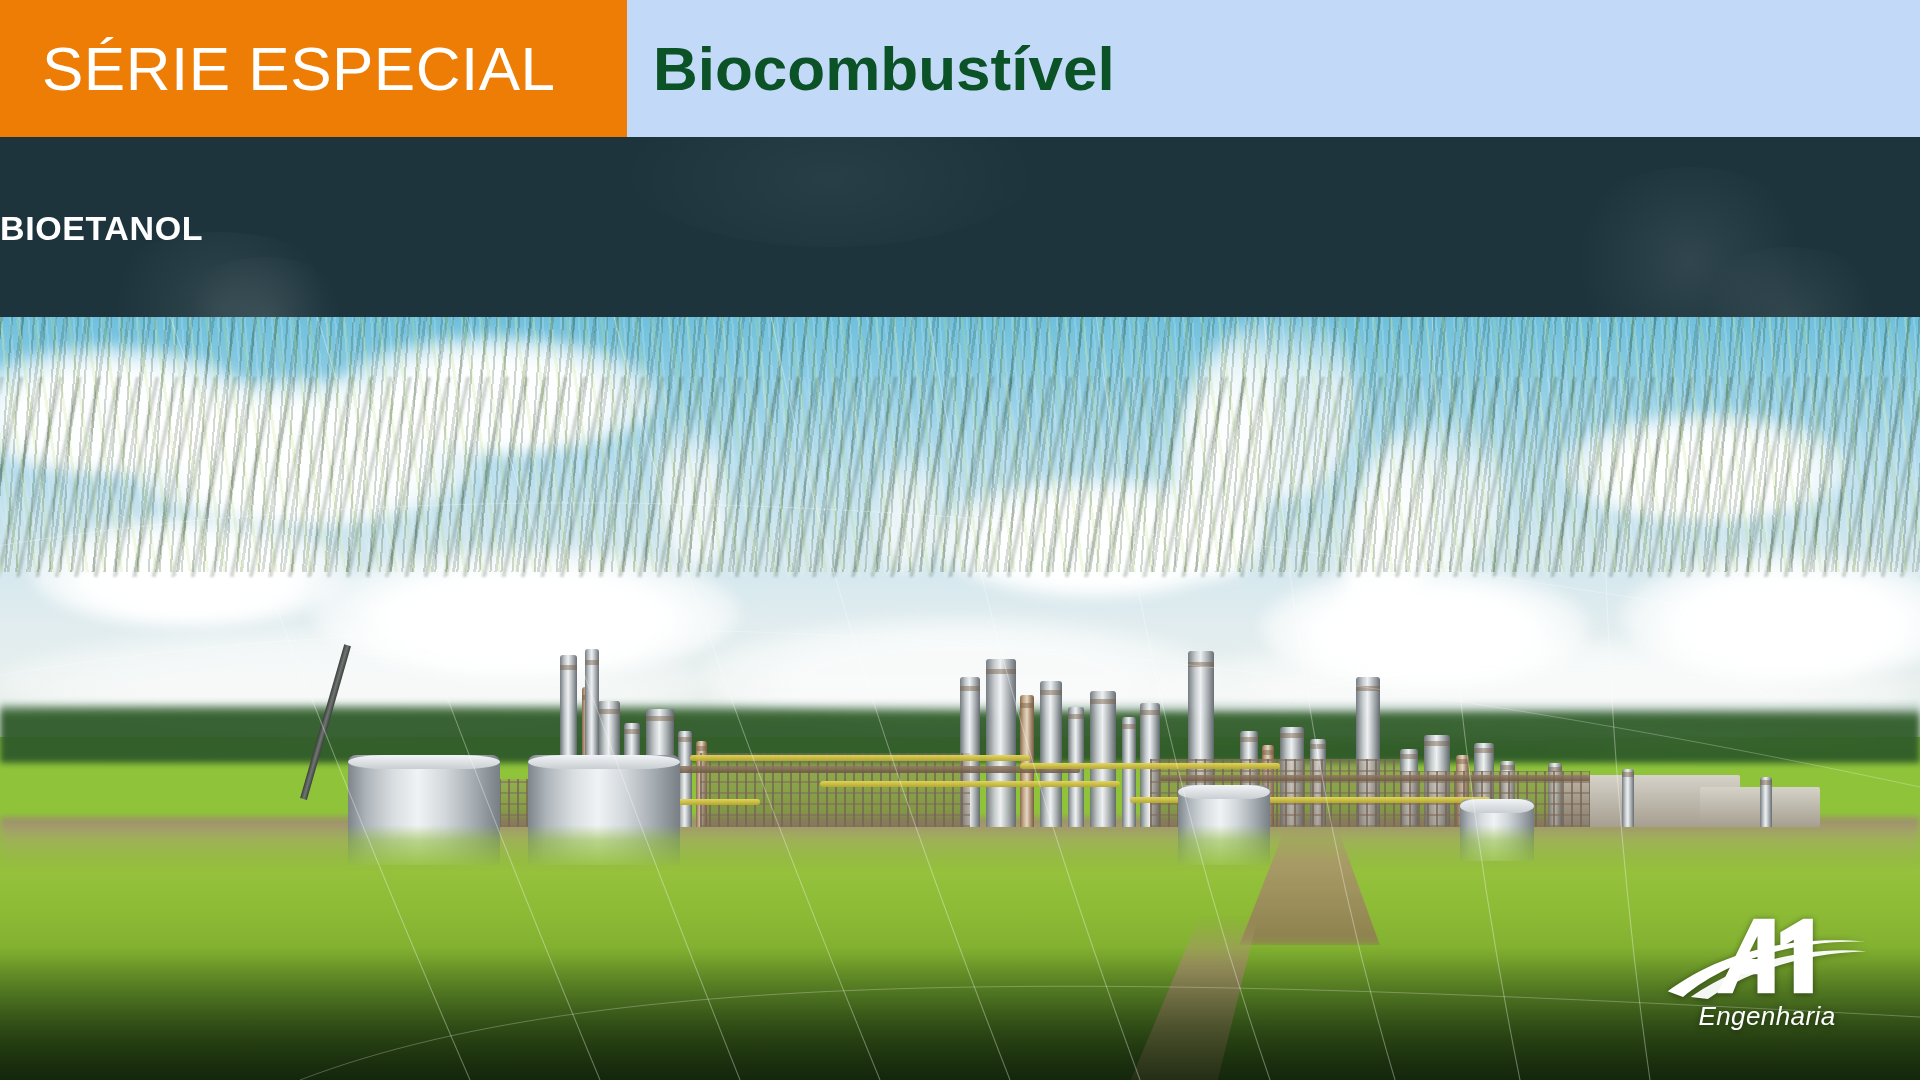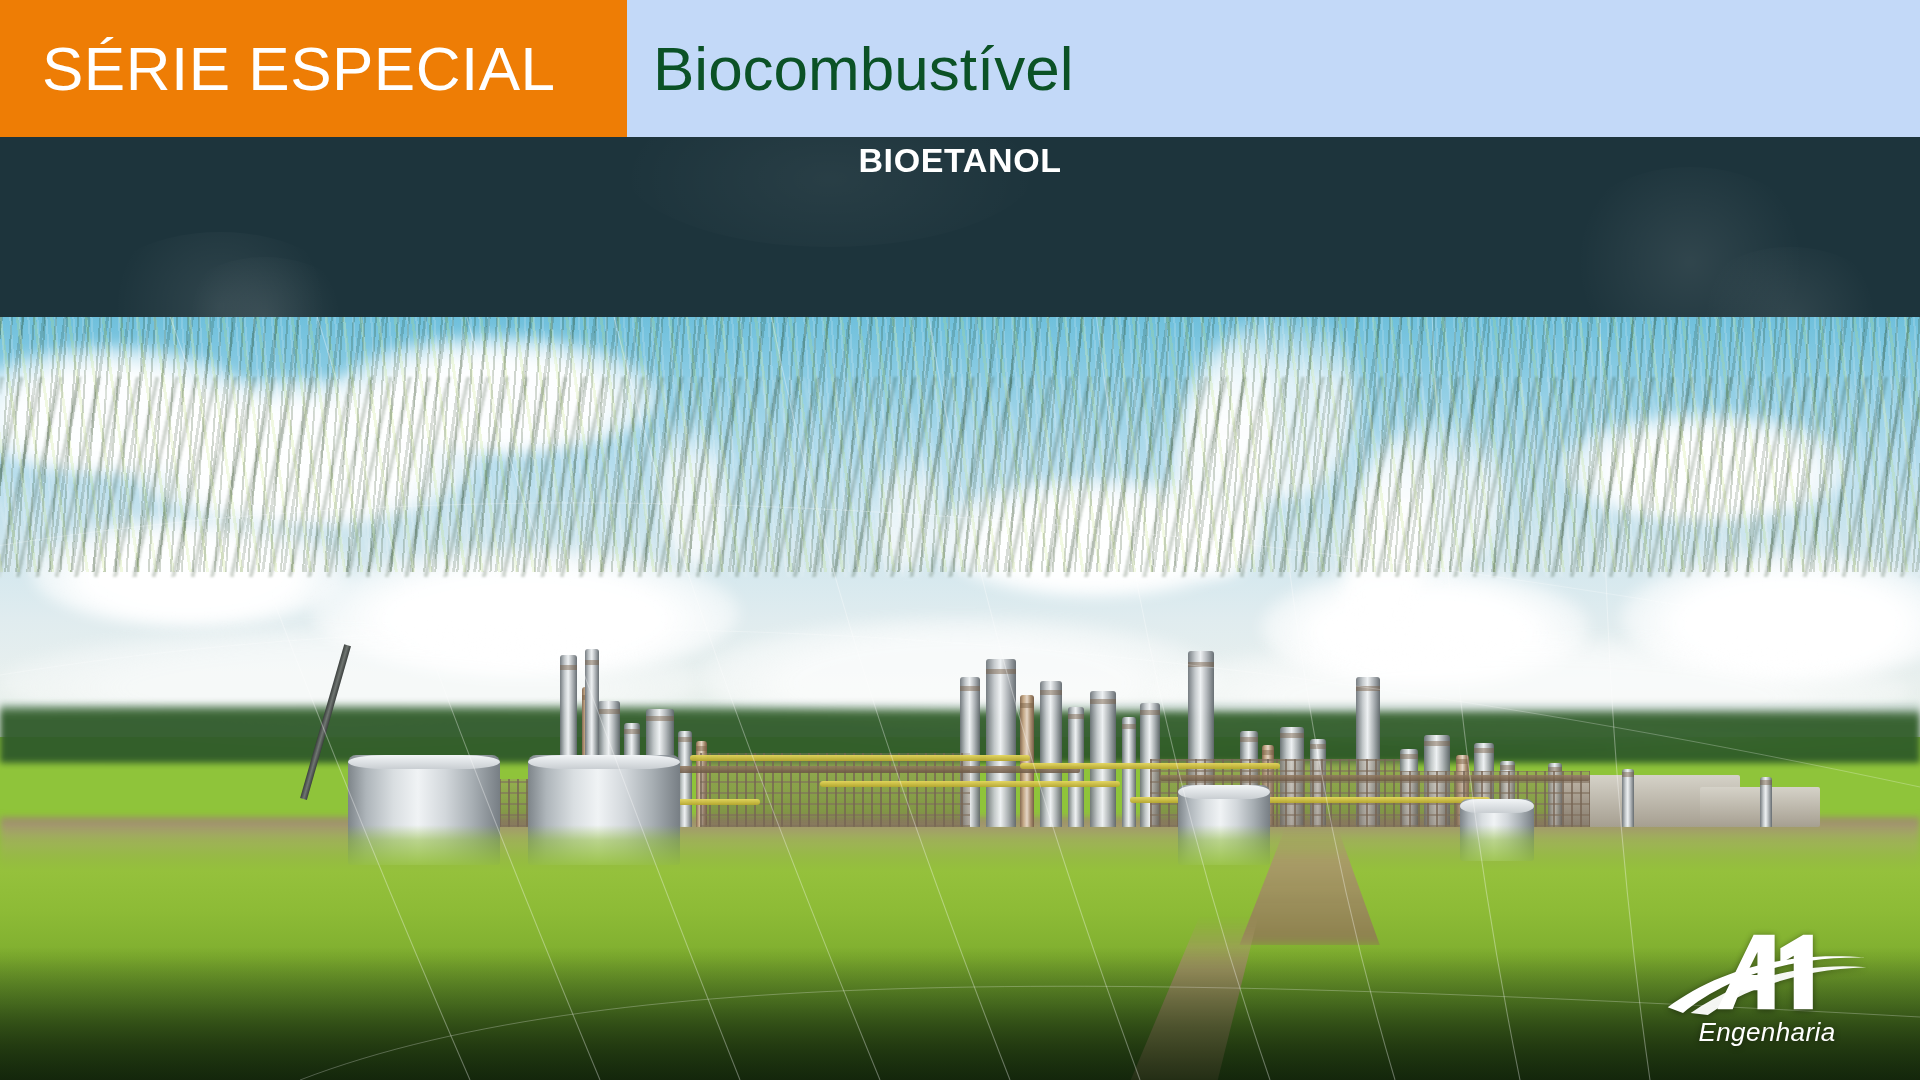--- a/index.html
+++ b/index.html
@@ -34,21 +34,21 @@
     font-weight:400;
     white-space:nowrap;
   }
   .header-title-wrap {
     flex:1; display:flex; align-items:center;
     padding-left:26px;
   }
   .header-title {
     color:#0b5226;
     font-size:62px;
-    font-weight:normal;
+    font-weight:bold;
     line-height:1;
     white-space:nowrap;
   }
 
   
   .subtitle-band {
     position:absolute; left:0; top:137px; width:1920px; height:180px;
     background:#1d343c;
     overflow:hidden;
     z-index:35;
@@ -62,21 +62,21 @@
   .bg1 { left:90px;  top:95px;  width:260px; height:150px; }
   .bg2 { left:175px; top:120px; width:180px; height:120px; }
   .bg3 { left:1560px; top:30px; width:260px; height:190px; }
   .bg4 { left:1690px; top:110px; width:200px; height:140px; }
   .bg5 { left:620px; top:-60px; width:420px; height:170px;
          background:radial-gradient(ellipse at 50% 60%, rgba(255,255,255,0.05), rgba(255,255,255,0) 70%); }
 
   .subtitle-inner {
     position:relative; z-index:2;
     height:100%;
-    display:flex; flex-direction:column;
+    display:flex; flex-direction:row;
     align-items:center; justify-content:flex-start;
     padding-top:4px;
   }
   .subtitle-line1 {
     color:#ffffff;
     font-size:34px;
     font-weight:bold;
     letter-spacing:0.6px;
     line-height:1.15;
   }
@@ -279,21 +279,21 @@
   .field-shadow {
     position:absolute; left:0; top:630px; width:1920px; height:133px;
     background:linear-gradient(180deg, rgba(20,42,12,0) 0%, rgba(18,38,10,0.55) 60%, rgba(12,28,8,0.8) 100%);
   }
 
   
   .arcs { position:absolute; left:0; top:0; width:1920px; height:763px; }
 
   
   .logo {
-    position:absolute; right:48px; bottom:32px;
+    position:absolute; right:48px; bottom:48px;
     width:210px;
     z-index:30;
     text-align:center;
     filter:drop-shadow(0 1px 3px rgba(0,0,0,0.45));
   }
   .logo-word {
     color:#ffffff;
     font-size:26px;
     font-style:italic;
     letter-spacing:0.4px;

